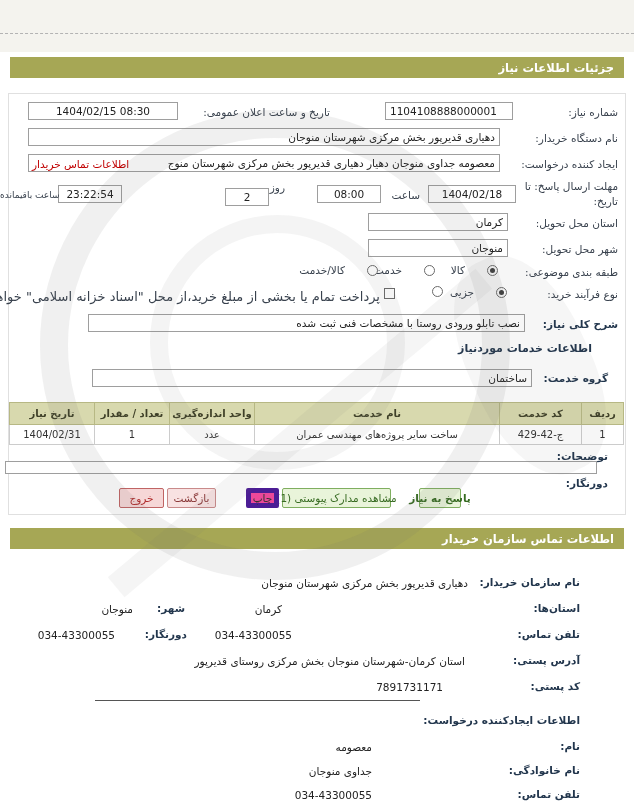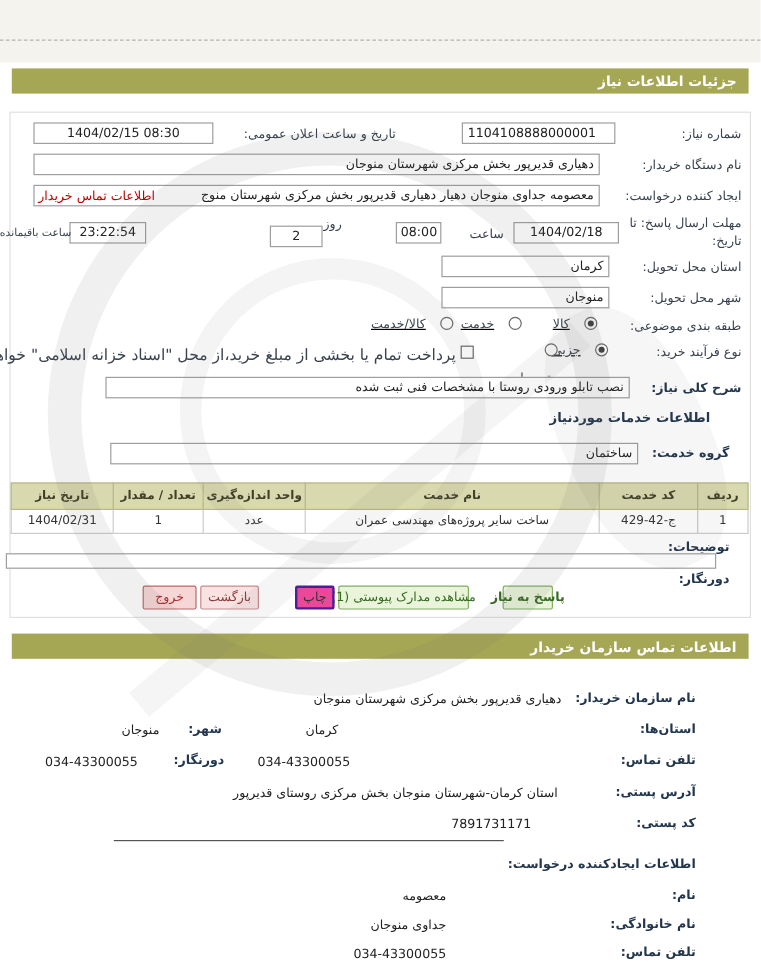--- a/index.html
+++ b/index.html
@@ -24,30 +24,30 @@
   }
   .topstrip { background:#f4f3ee; }
   .dashline { border-top:1px dashed #b3b3b3; }
   .formbox  { border:1px solid #e0e0e0; background:transparent; }
   .radio{
     width:11px; height:11px; border:1px solid #6a6a6a; border-radius:50%;
     background:#fff; display:inline-block; position:relative; flex:none;
   }
   .radio.sel::after{ content:""; position:absolute; inset:2px; background:#3c3c3c; border-radius:50%; }
   .check{ width:11px; height:11px; border:1px solid #6a6a6a; background:#fff; display:inline-block; flex:none; }
-  .opt{ display:flex; align-items:flex-start; gap:12px;text-decoration:underline; }
+  .opt{ display:flex; align-items:flex-end; gap:22px; }
   .opt .t { font-size:10.5px; }
   .link-red{ font-size:10.5px; color:#c00000; white-space:nowrap; cursor:pointer; }
   .btn{
     position:absolute; height:20px; display:flex; align-items:center; justify-content:center;
     font-size:10.5px; border-radius:2px; cursor:pointer; white-space:nowrap;
     font-family:"DejaVu Sans", sans-serif;
   }
   .btn-green{ background:#e9f4da; border:1px solid #7fae5f; color:#376b22; }
-  .btn-white{ background:#ec4899; border:2px solid #4c1d95; color:#333; }
+  .btn-white{ background:#ec4899; border:5px solid #4c1d95; color:#333; }
   .btn-pink { background:#f8e2e2; border:1px solid #c98a8a; color:#8b3a3a; }
   .btn-red  { background:#f6d7d7; border:1px solid #c06464; color:#b02e2e; }
   
   .grid{
     display:grid; grid-template-columns:42px 82px 245px 85px 75px 85px;
     direction:rtl;
   }
   .th{
     background:#d8d9ae; border:1px solid #b7b884; margin-left:-1px;
     font-size:10px; font-weight:bold; color:#3f4028;
@@ -95,21 +95,21 @@
   <span>معصومه جداوی منوجان  دهیار  دهیاری قدیرپور بخش مرکزی  شهرستان منوج</span>
 </div>
 <span class="abs link-red" style="left:32px;top:158px;z-index:5;">اطلاعات تماس خریدار</span>
 
 <span class="abs t" style="right:16px;top:180px;">مهلت ارسال پاسخ: تا</span>
 <span class="abs t" style="right:16px;top:195px;">تاریخ:</span>
 <div class="abs box center" style="left:428px;top:185px;width:88px;">
   <span class="ltr">1404/02/18</span>
 </div>
 <span class="abs t" style="right:214px;top:189px;">ساعت</span>
-<div class="abs box center" style="left:330px;top:185px;width:38px;justify-content:center;">
+<div class="abs box center" style="left:317px;top:185px;width:64px;justify-content:center;">
   <span class="ltr">08:00</span>
 </div>
 <span class="abs t" style="right:349px;top:181px;">روز</span>
 <div class="abs box center" style="left:225px;top:188px;width:44px;">
   <span class="ltr">2</span>
 </div>
 <div class="abs box center" style="left:58px;top:185px;width:64px;">
   <span class="ltr">23:22:54</span>
 </div>
 <span class="abs t" style="left:0px;top:190px;font-size:9px;">ساعت باقیمانده</span>

